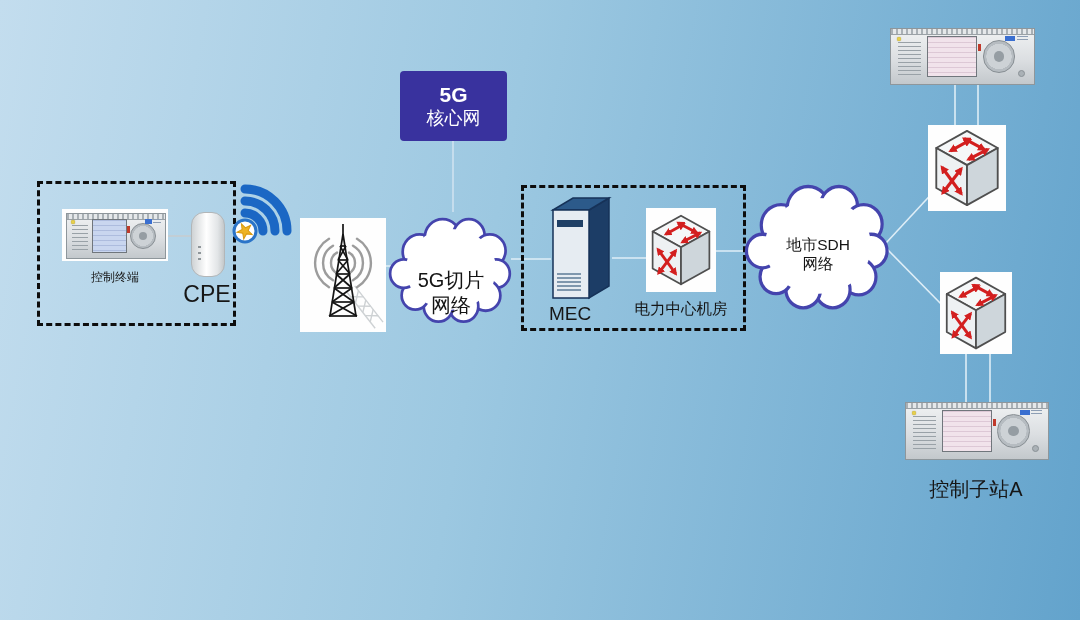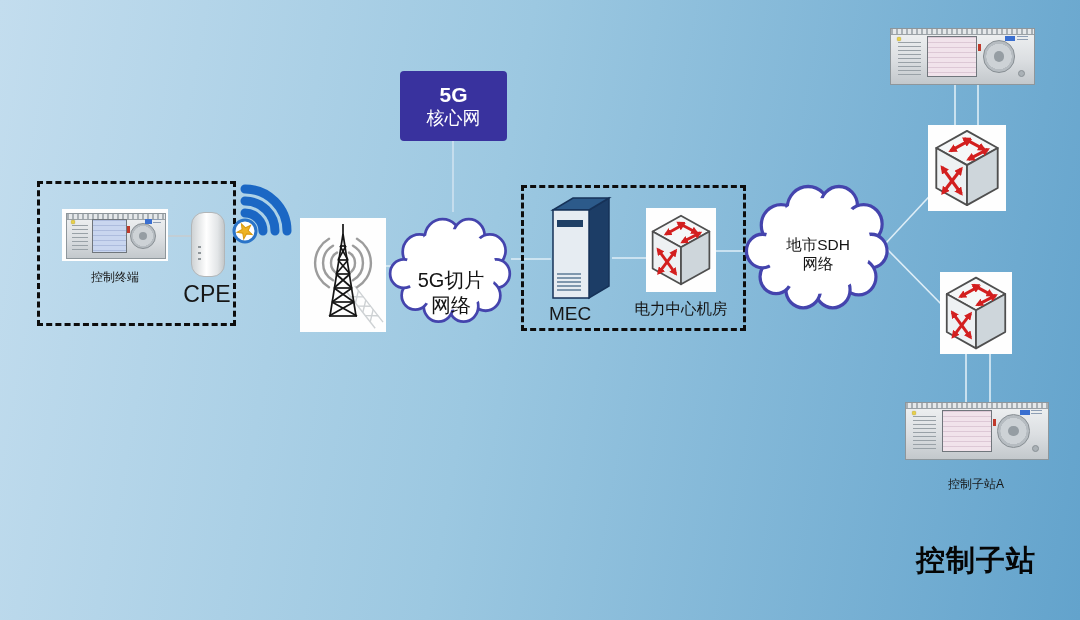--- a/index.html
+++ b/index.html
@@ -251,17 +251,16 @@
     <div class="rail"></div>
     <div class="led-dot"></div>
     <div class="led-col"></div>
     <div class="screen"></div>
     <div class="red-mark"></div>
     <div class="keypad"></div>
     <div class="logo"></div>
     <div class="logo-txt"></div>
     <div class="knob"></div>
   </div>
-  <div class="node-label" style="left:905px;top:476px;width:142px;font-size:12px">控制子站A</div>
-
-  <div class="section-title" style="left:916px;top:541px">控制子站</div>
+  <div class="node-label" style="left:905px;top:476px;width:142px;font-size:20px">控制子站A</div>
+
 
 </div>
 
 </body></html>

